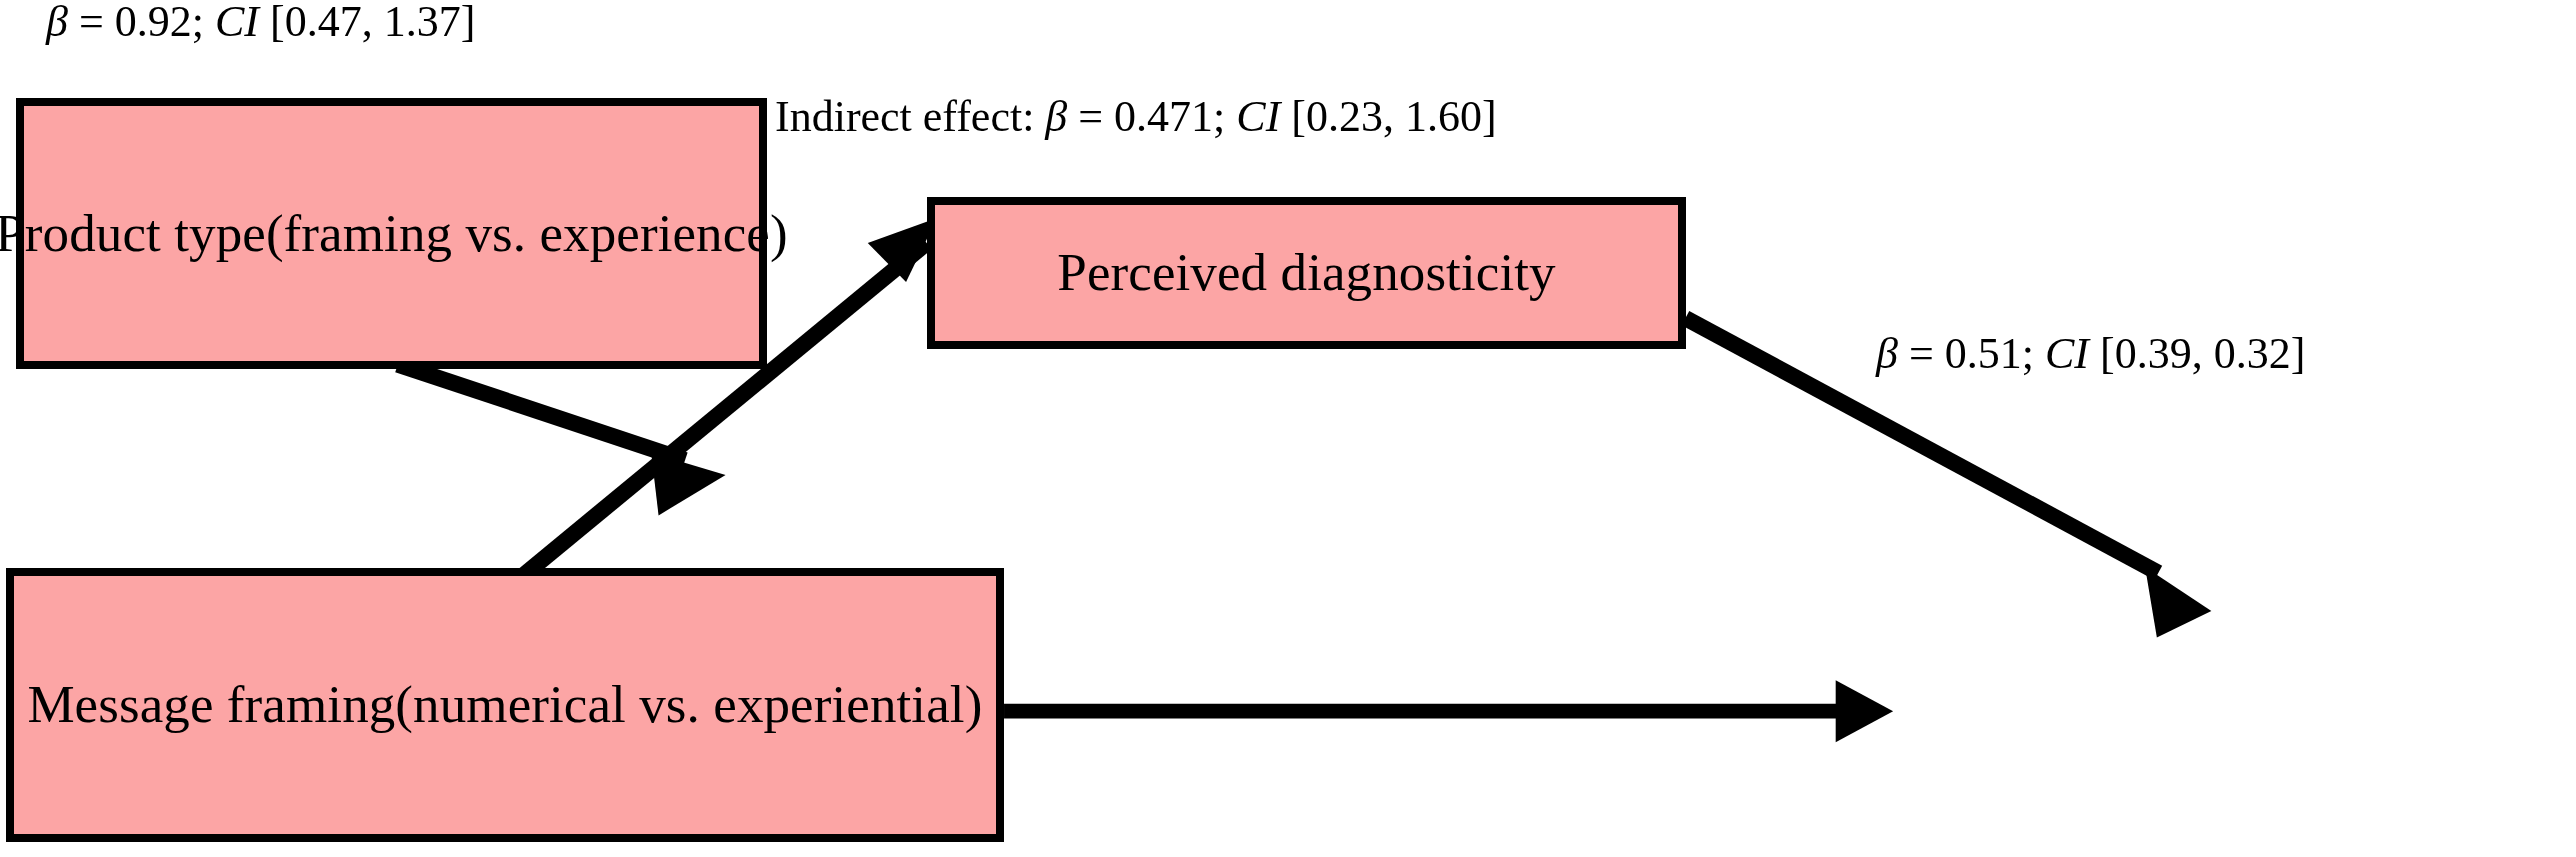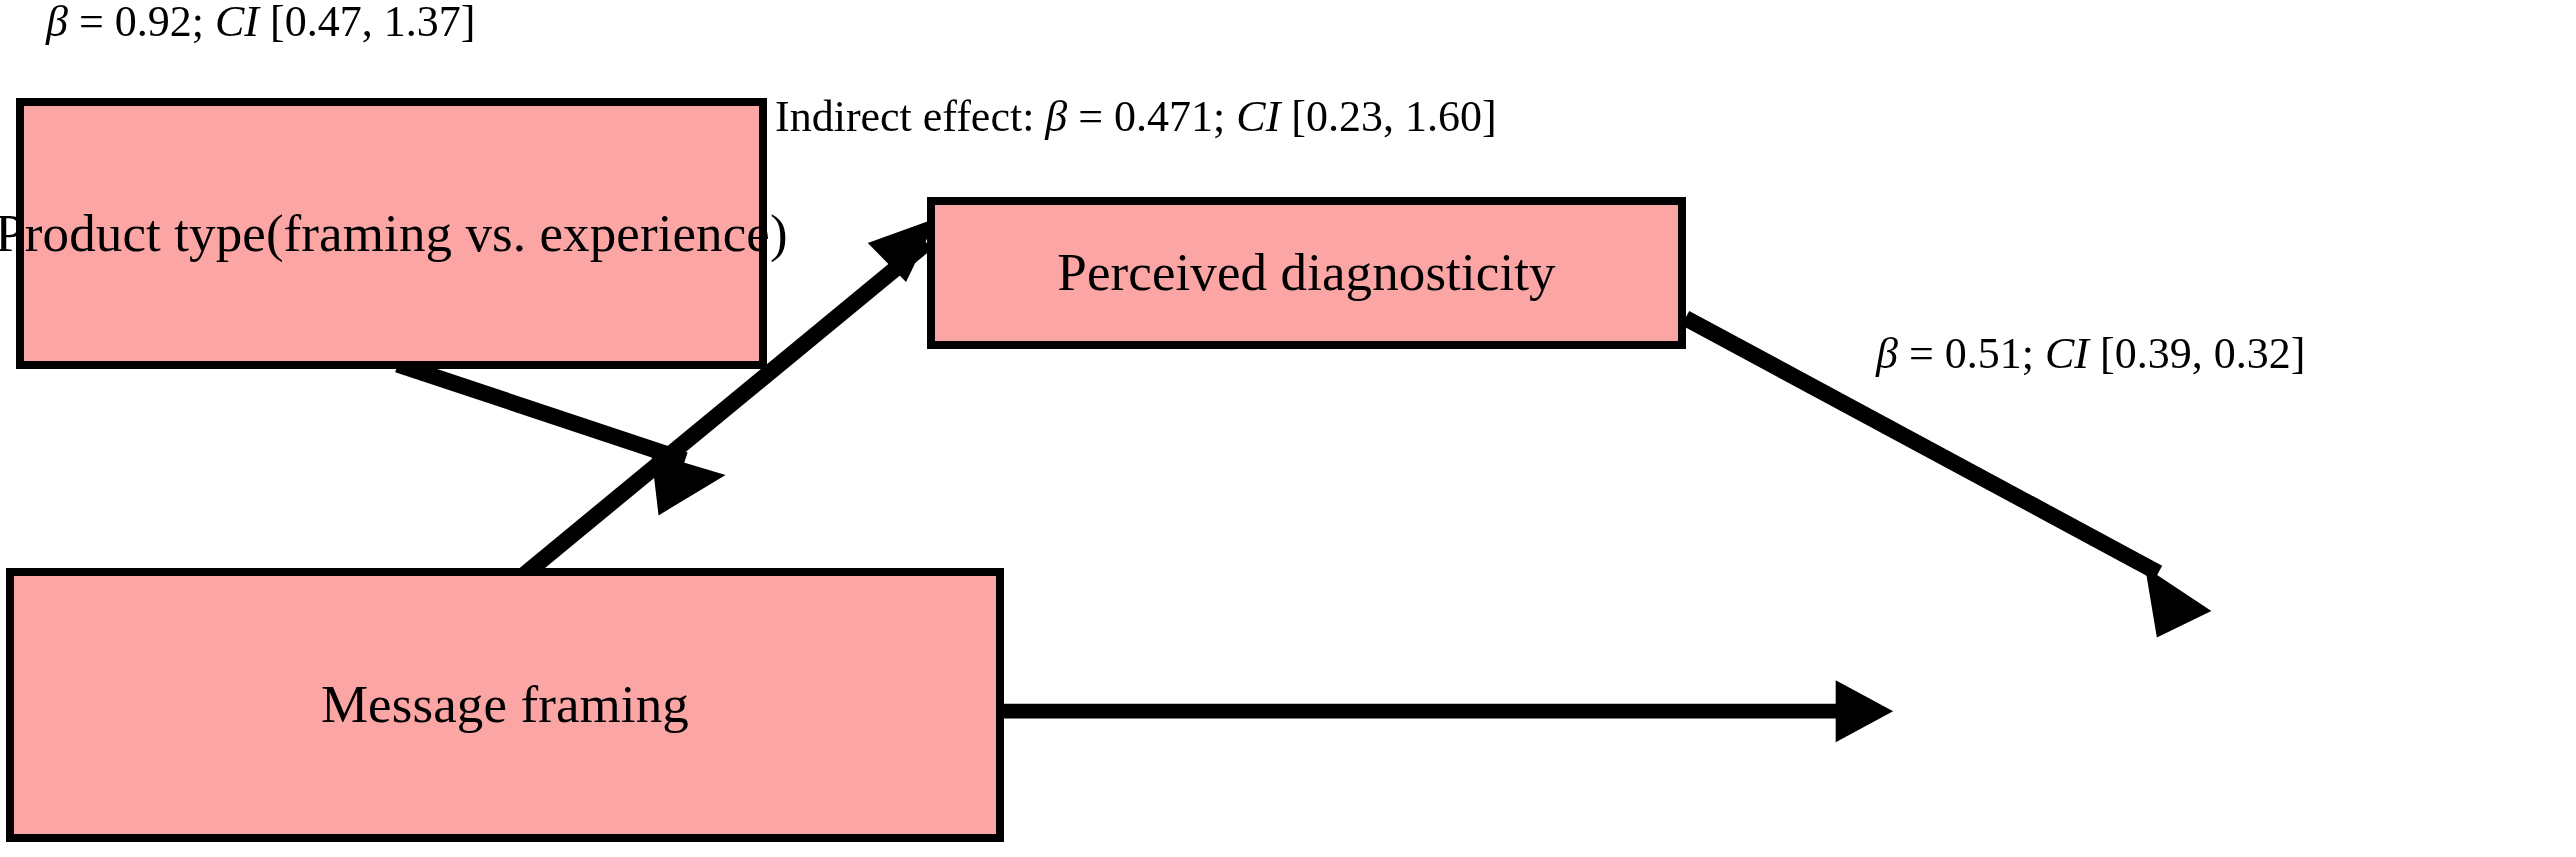--- a/index.html
+++ b/index.html
@@ -98,20 +98,21 @@
     <span class="node-line">Product type</span>
     <span class="node-line">(framing vs. experience)</span>
   </div>
 
   <div class="node-box" id="box-perceived-diag">
     <span class="node-line">Perceived diagnosticity</span>
   </div>
 
   <div class="node-box" id="box-message-fram">
     <span class="node-line">Message framing</span>
+    <span class="node-line">(numerical vs. experiential)</span>
   </div>
 
 
   <div class="edge-label" id="label-a-path">
     <i>β</i><span> = </span><span>0.92</span><span>; </span><i>CI</i><span> [0.47, 1.37]</span>
   </div>
 
   <div class="edge-label" id="label-indirect">
     <span>Indirect effect: </span><i>β</i><span> = </span><span>0.471</span><span>; </span><i>CI</i><span> [0.23, 1.60]</span>
   </div>

